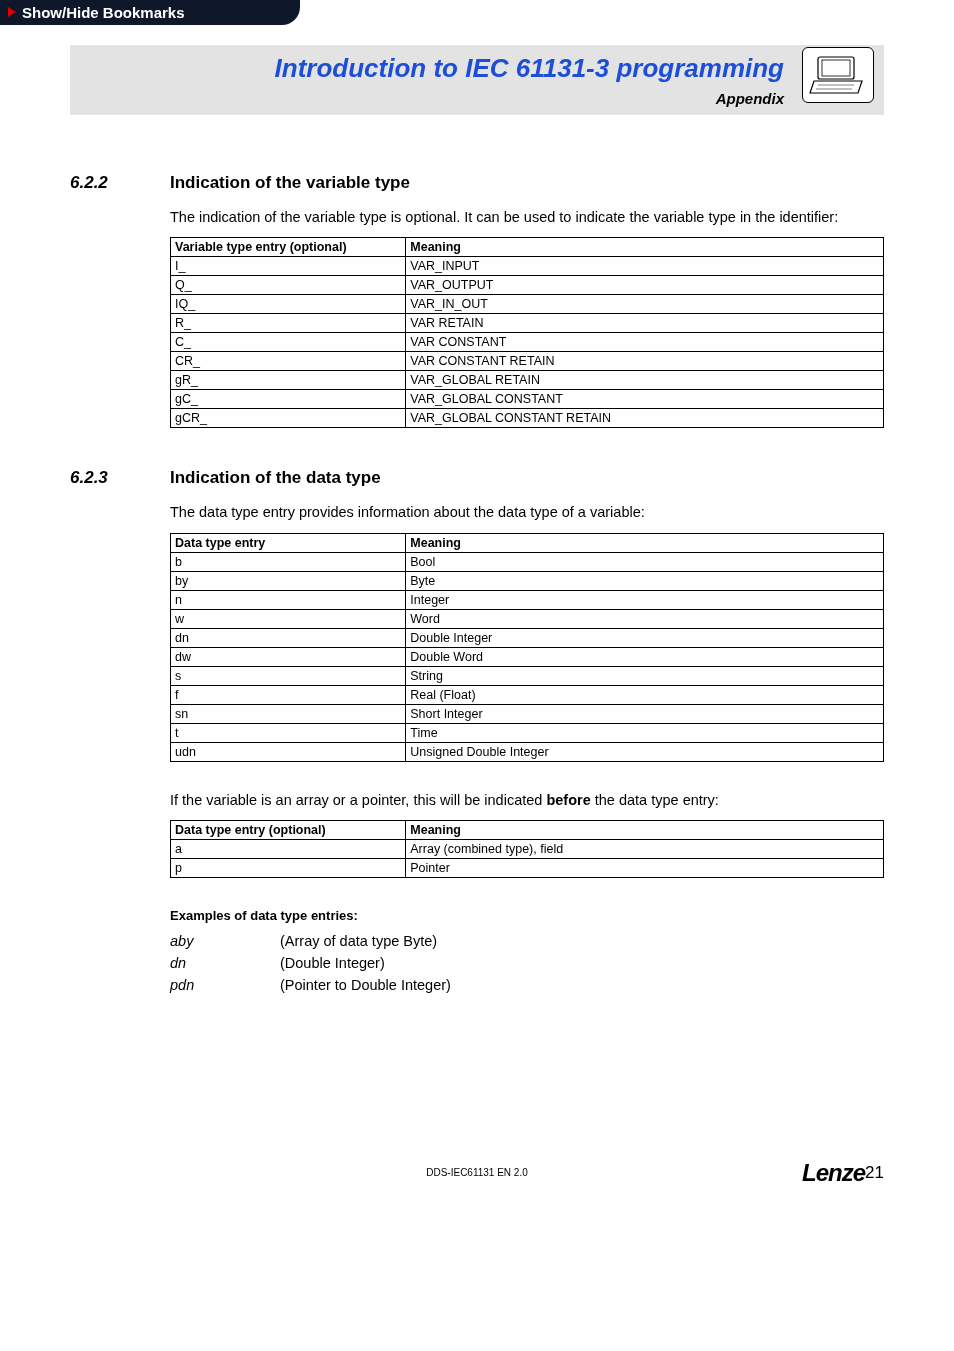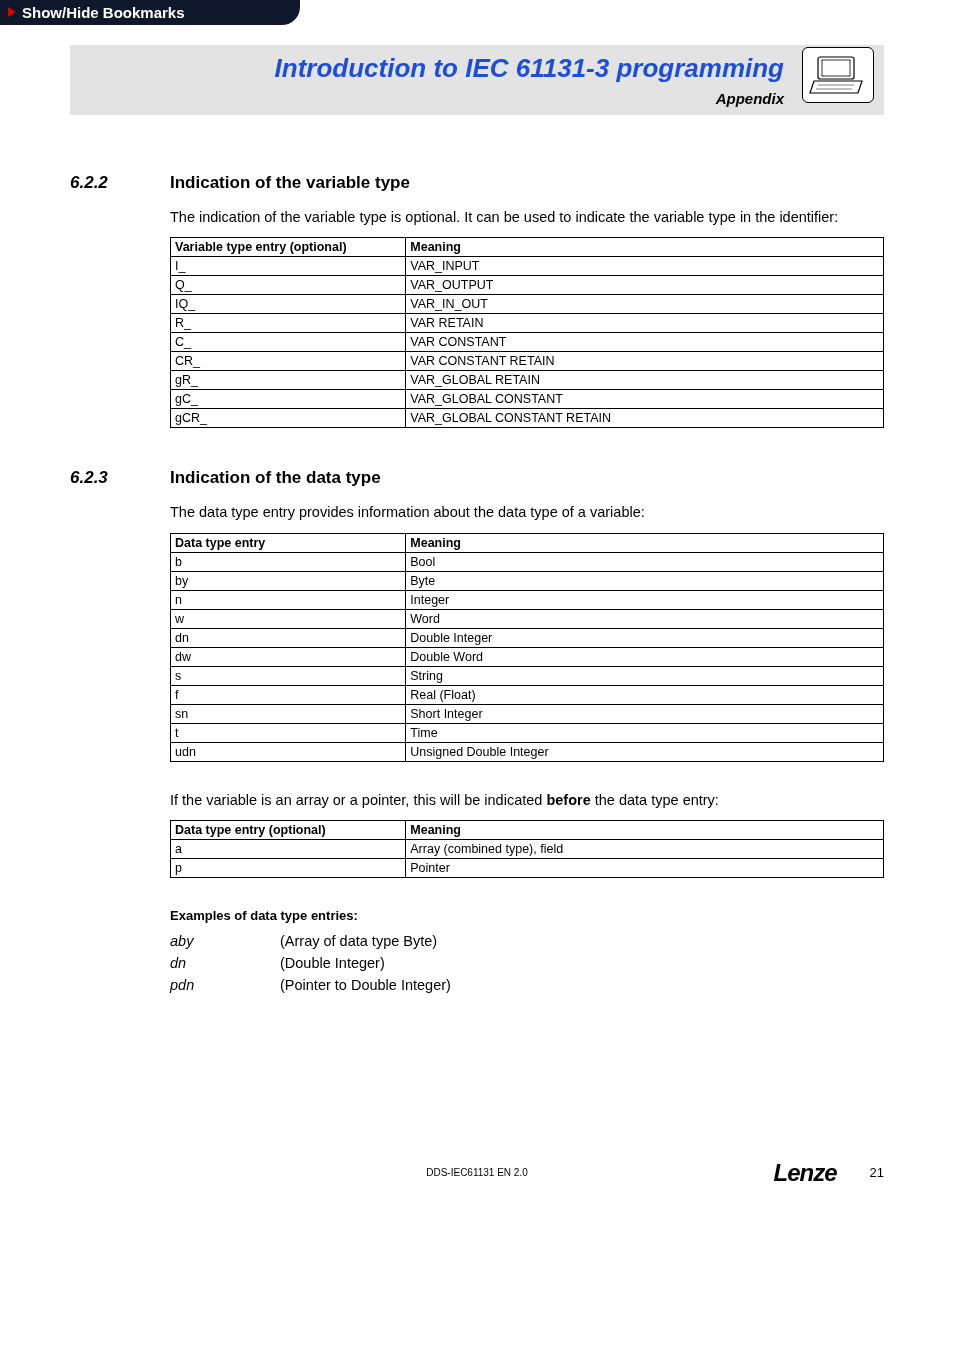--- a/index.html
+++ b/index.html
@@ -144,22 +144,21 @@
     font-style: italic;
     letter-spacing: -1px;
   }
   .footer-center {
     font-size: 10px;
     position: absolute;
     left: 50%;
     transform: translateX(-50%);
   }
   .footer-page {
-    font-size: 13px;
-    margin-left: 33px;
+    font-size: 17px;
   }
   .content-indent {
     margin-left: 100px;
   }
 </style>
 </head>
 <body>
 
 <div class="bookmark-bar">
   <span>Show/Hide Bookmarks</span>

